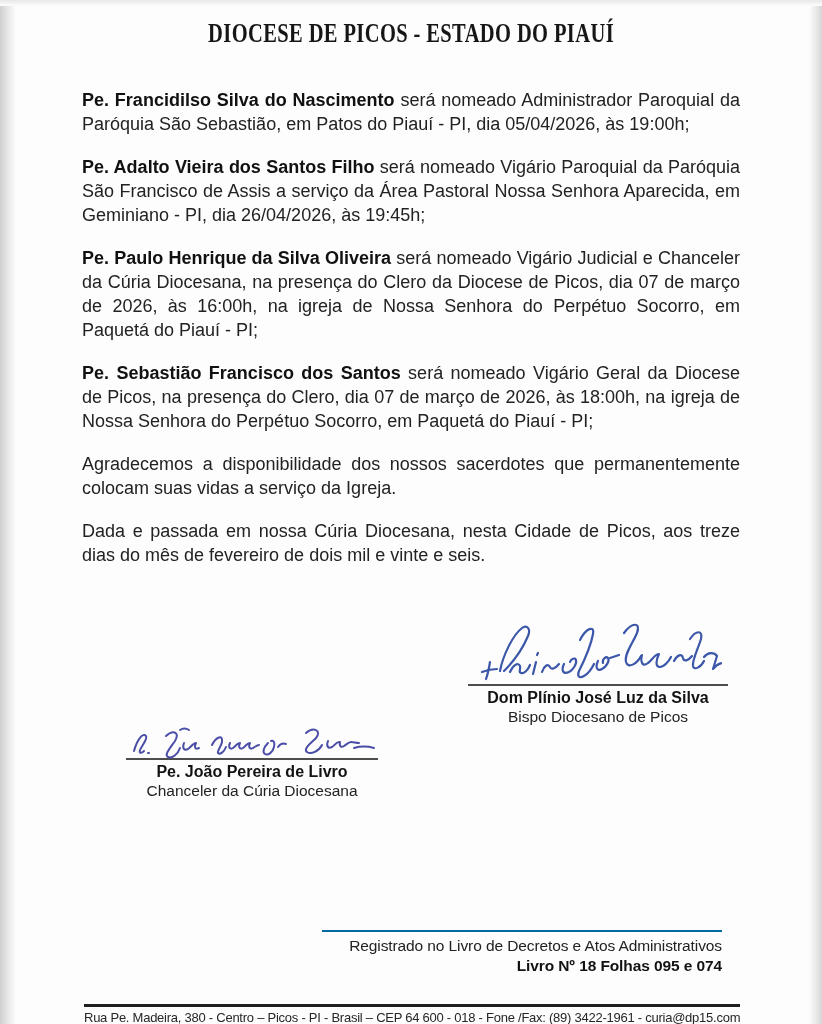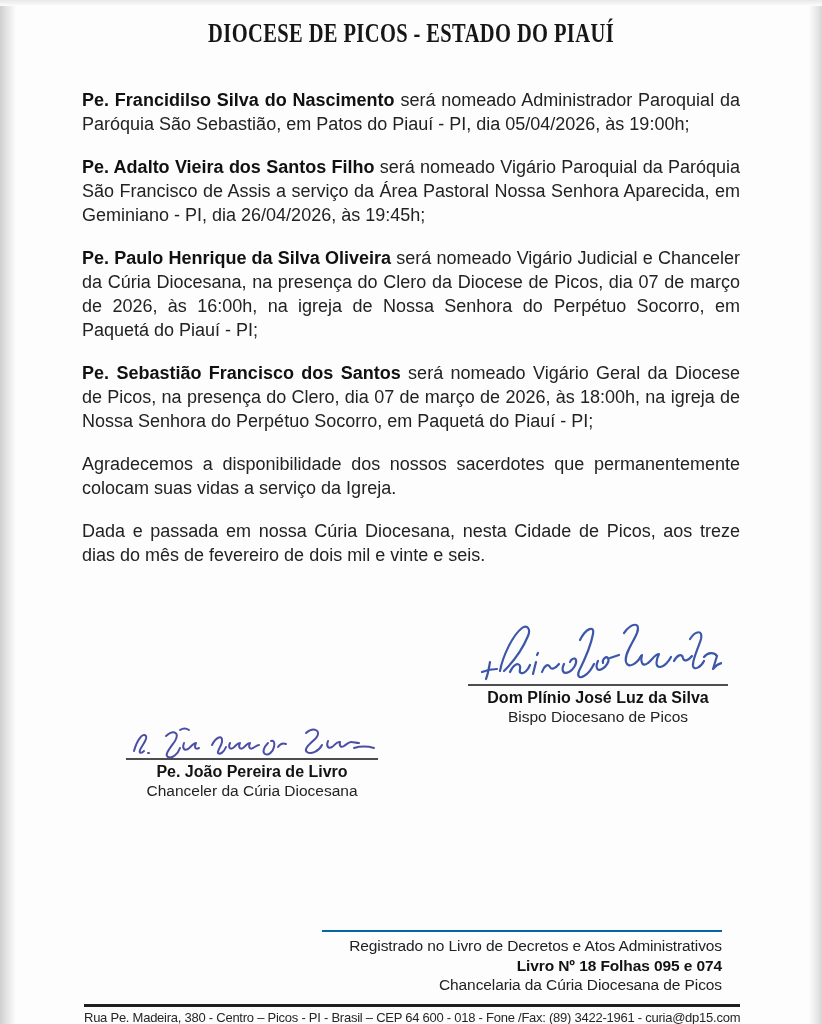--- a/index.html
+++ b/index.html
@@ -150,20 +150,19 @@
       </g>
     </svg>
     <div class="sig-line"></div>
     <div class="sig-name">Pe. João Pereira de Livro</div>
     <div class="sig-role">Chanceler da Cúria Diocesana</div>
   </div>
 
   <div class="registration">
     <div>Registrado no Livro de Decretos e Atos Administrativos</div>
     <div class="reg-bold">Livro Nº 18 Folhas 095 e 074</div>
-    <div>Chancelaria da Cúria Diocesana de Picos</div>
   </div>
 
   <div class="footer">
     <span>Rua Pe. Madeira, 380 - Centro – Picos - PI - Brasil – CEP 64 600 - 018 - Fone /Fax: (89) 3422-1961 - curia@dp15.com</span>
   </div>
 
 </div>
 
 </body></html>

